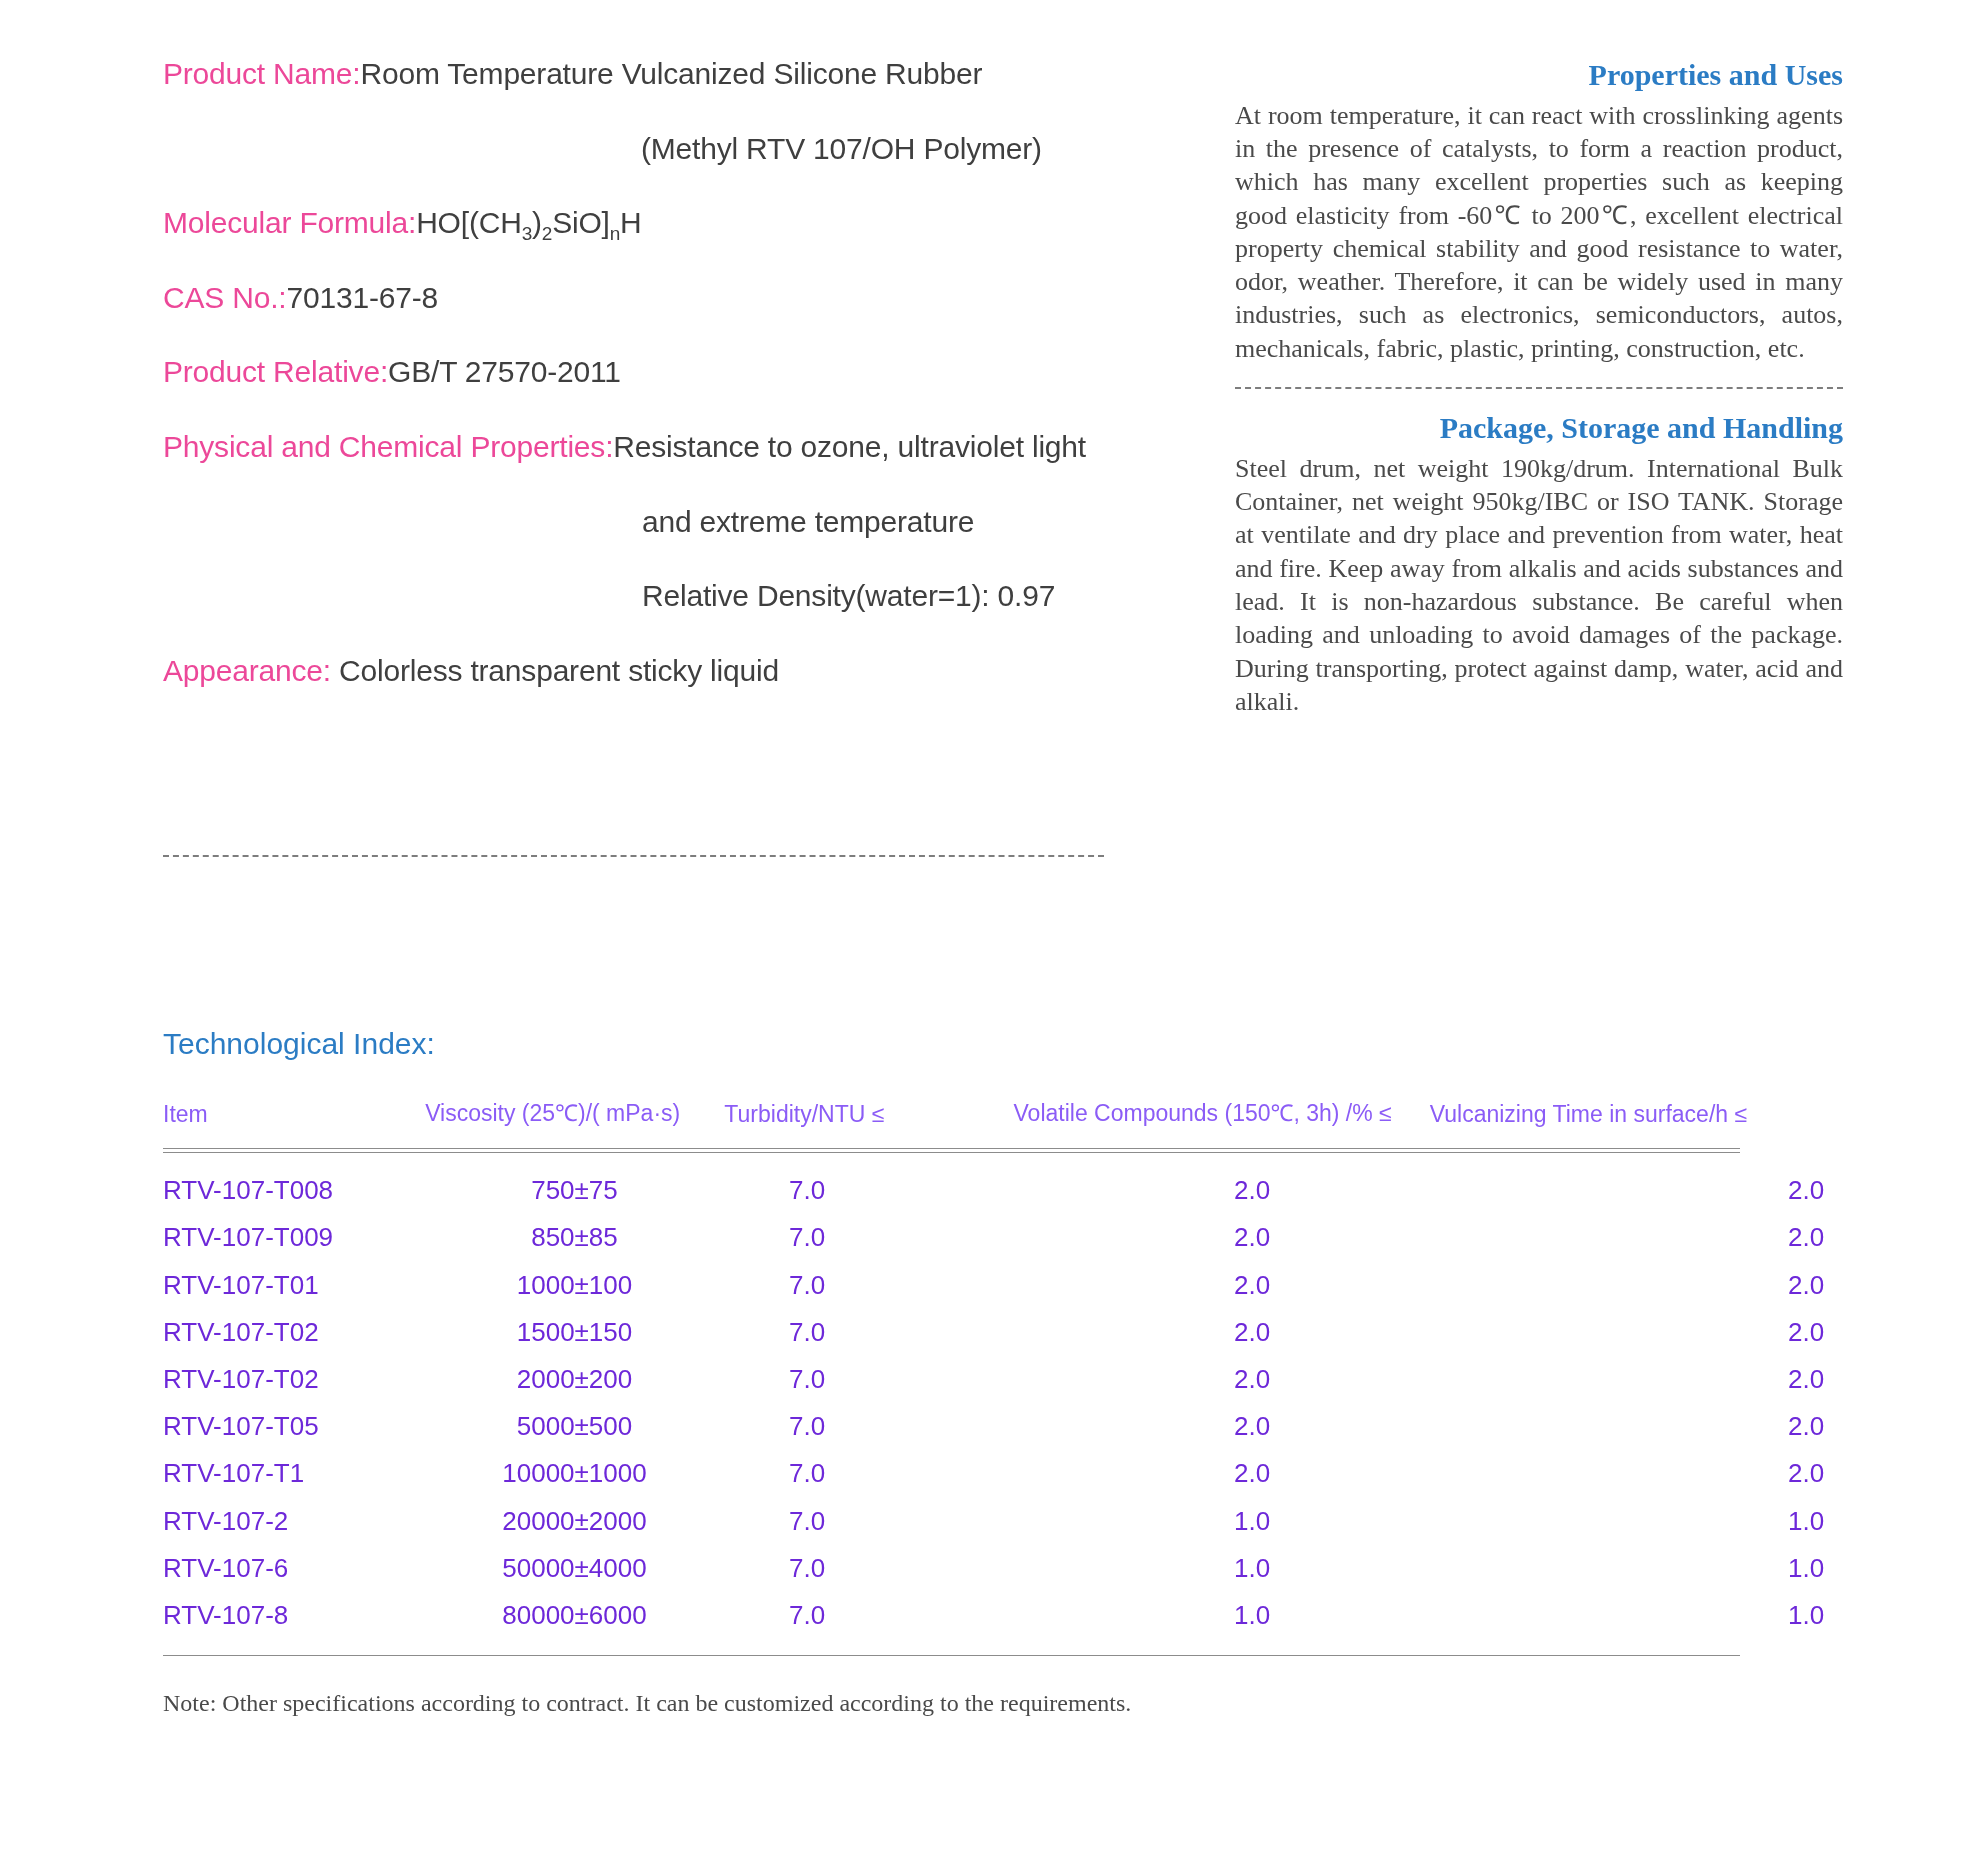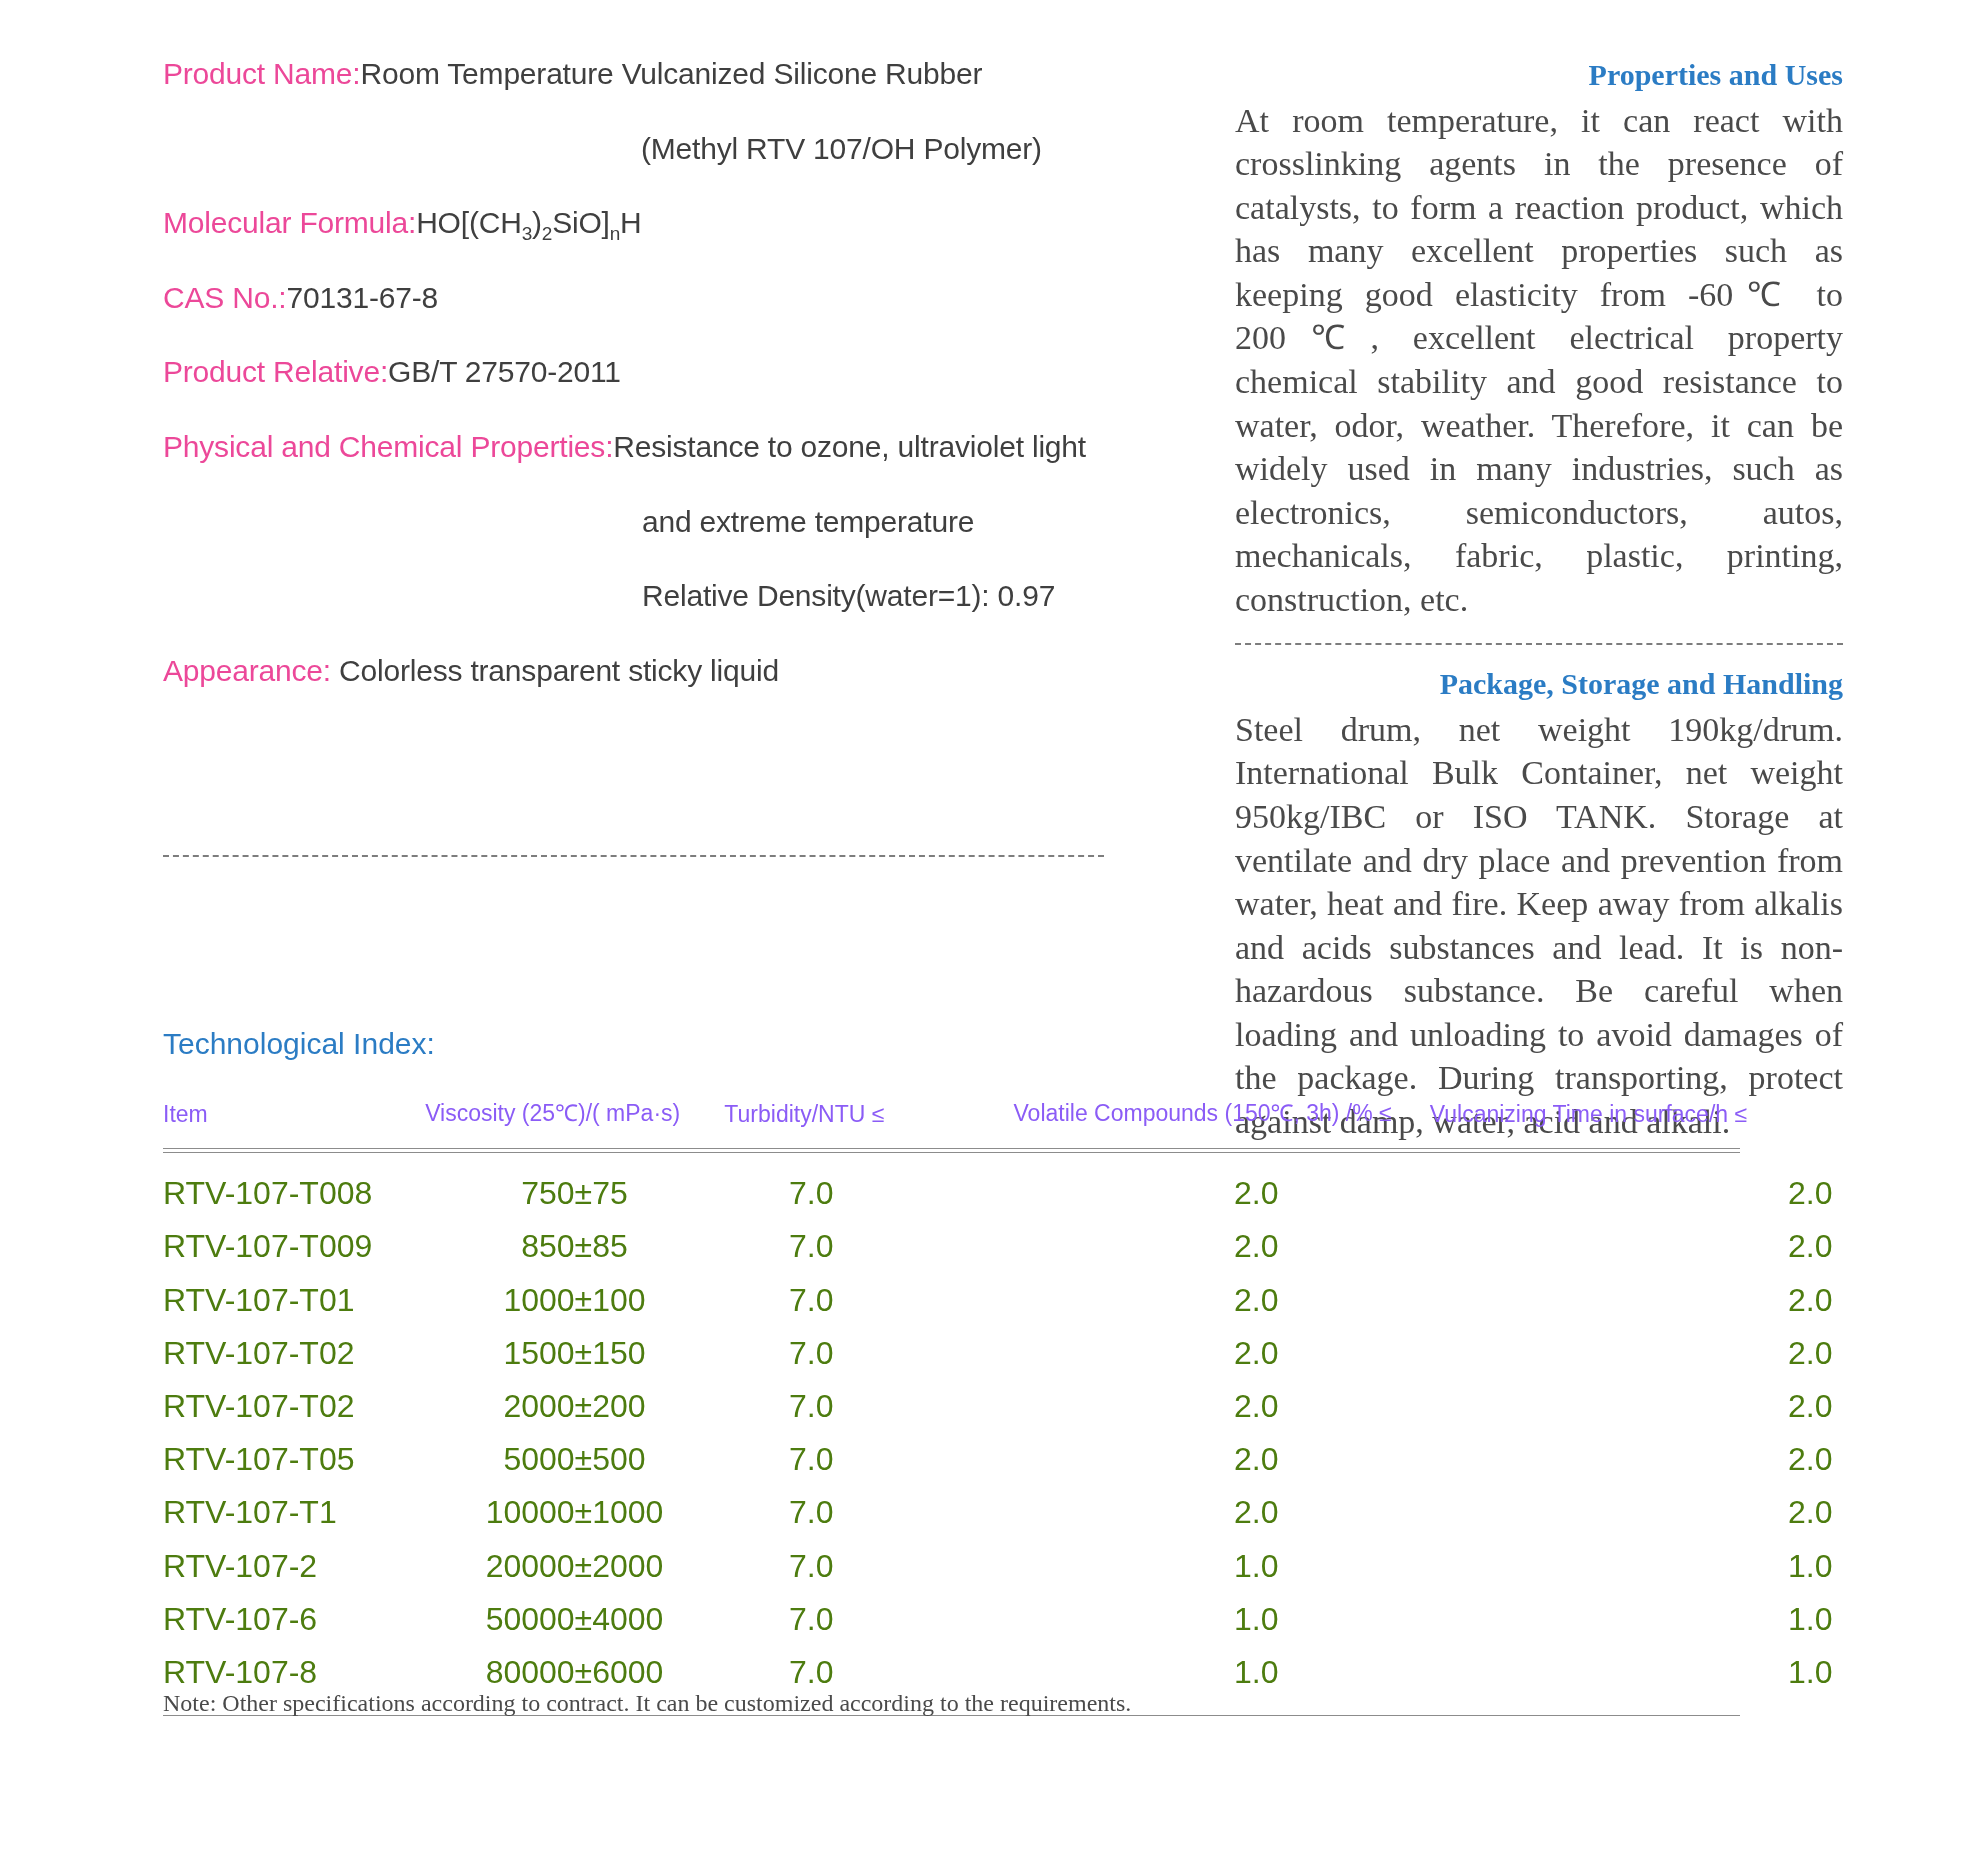--- a/index.html
+++ b/index.html
@@ -86,21 +86,21 @@
     color: #2b7cc4;
     font-family: "Liberation Serif", serif;
     font-size: 30px;
     line-height: 1.25;
     margin: 0 0 5.4px 0;
     letter-spacing: 0px;
     text-align: right;
   }
   .rt-para {
     font-family: "Liberation Serif", serif;
-    font-size: 34px;
+    font-size: 26px;
     line-height: 1.28;
     color: #4a4a4a;
     text-align: justify;
     text-align-last: left;
     margin: 0;
     letter-spacing: 0px;
   }
   .dash-sep-right {
     width: 608px;
     border-top: 2.7px dashed #7d7d7d;
@@ -133,22 +133,22 @@
     font-weight: normal;
     font-size: 23px;
     color: #8b5cf6;
     text-align: left;
     padding: 0 0 20px 0;
     vertical-align: bottom;
     white-space: nowrap;
   }
   .thead-row th { border-bottom: none; }
   table.spec-table td {
-    font-size: 32px;
-    color: #4d7c0f;
+    font-size: 26px;
+    color: #6d28d9;
     padding: 8.1px 0;
     vertical-align: middle;
     white-space: nowrap;
   }
   .c-item   { width: 262px; text-align: left; }
   .c-visc   { width: 299px; text-align: center; }
   .c-turb   { width: 289px; text-align: left; padding-left: 65px !important; margin-top: 23px; }
   .c-vol    { width: 416px; text-align: left; padding-left: 156px !important; }
   .c-vulc   { width: 310px; text-align: left; padding-left: 138px !important; }
 

